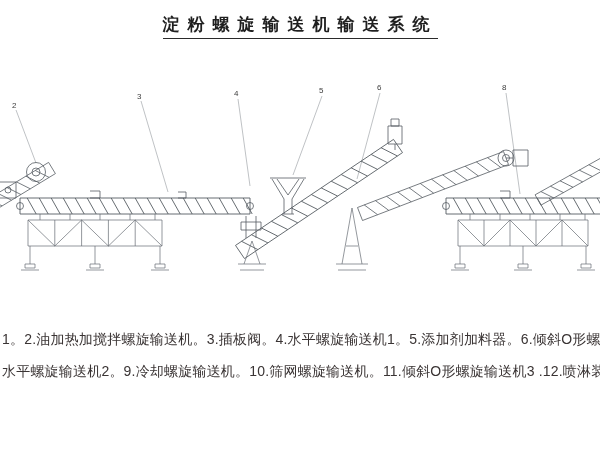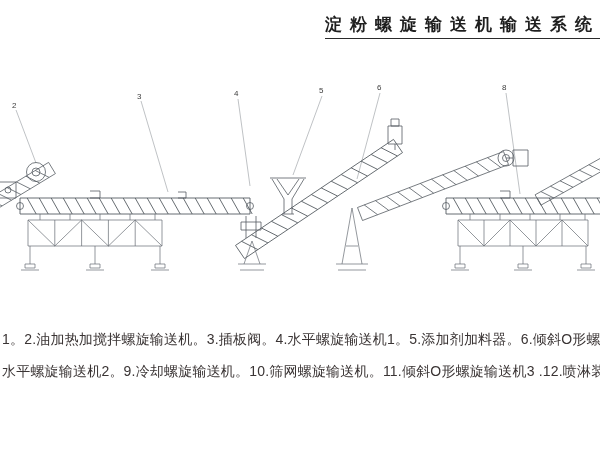--- a/index.html
+++ b/index.html
@@ -1,19 +1,19 @@
 <!DOCTYPE html>
 <html><head>
 <meta charset="utf-8">
 <style>
   *{margin:0;padding:0;box-sizing:border-box}
   html,body{width:600px;height:450px;background:#fff;overflow:hidden;
     font-family:"Liberation Sans","DejaVu Sans",sans-serif}
   .sheet{position:relative;width:600px;height:450px;background:#fff}
-  .title{position:absolute;top:13px;left:0;width:100%;text-align:right;
+  .title{position:absolute;top:13px;left:0;width:100%;text-align:center;
     font-size:17px;font-weight:bold;letter-spacing:8px;color:#1f1f1f}
   .title span{border-bottom:1.5px solid #2a2a2a;padding-bottom:4px}
   svg.canvas{position:absolute;left:0;top:0}
   .caption{position:absolute;left:2px;width:700px;font-size:14px;color:#3a3434;
     white-space:nowrap;letter-spacing:0.2px}
   .cap1{top:331px}
   .cap2{top:363px}
   .mech{fill:none;stroke:#565c62;stroke-width:0.9}
   .mech2{fill:none;stroke:#565c62;stroke-width:0.8}
   .trus{fill:none;stroke:#666c72;stroke-width:0.7}

